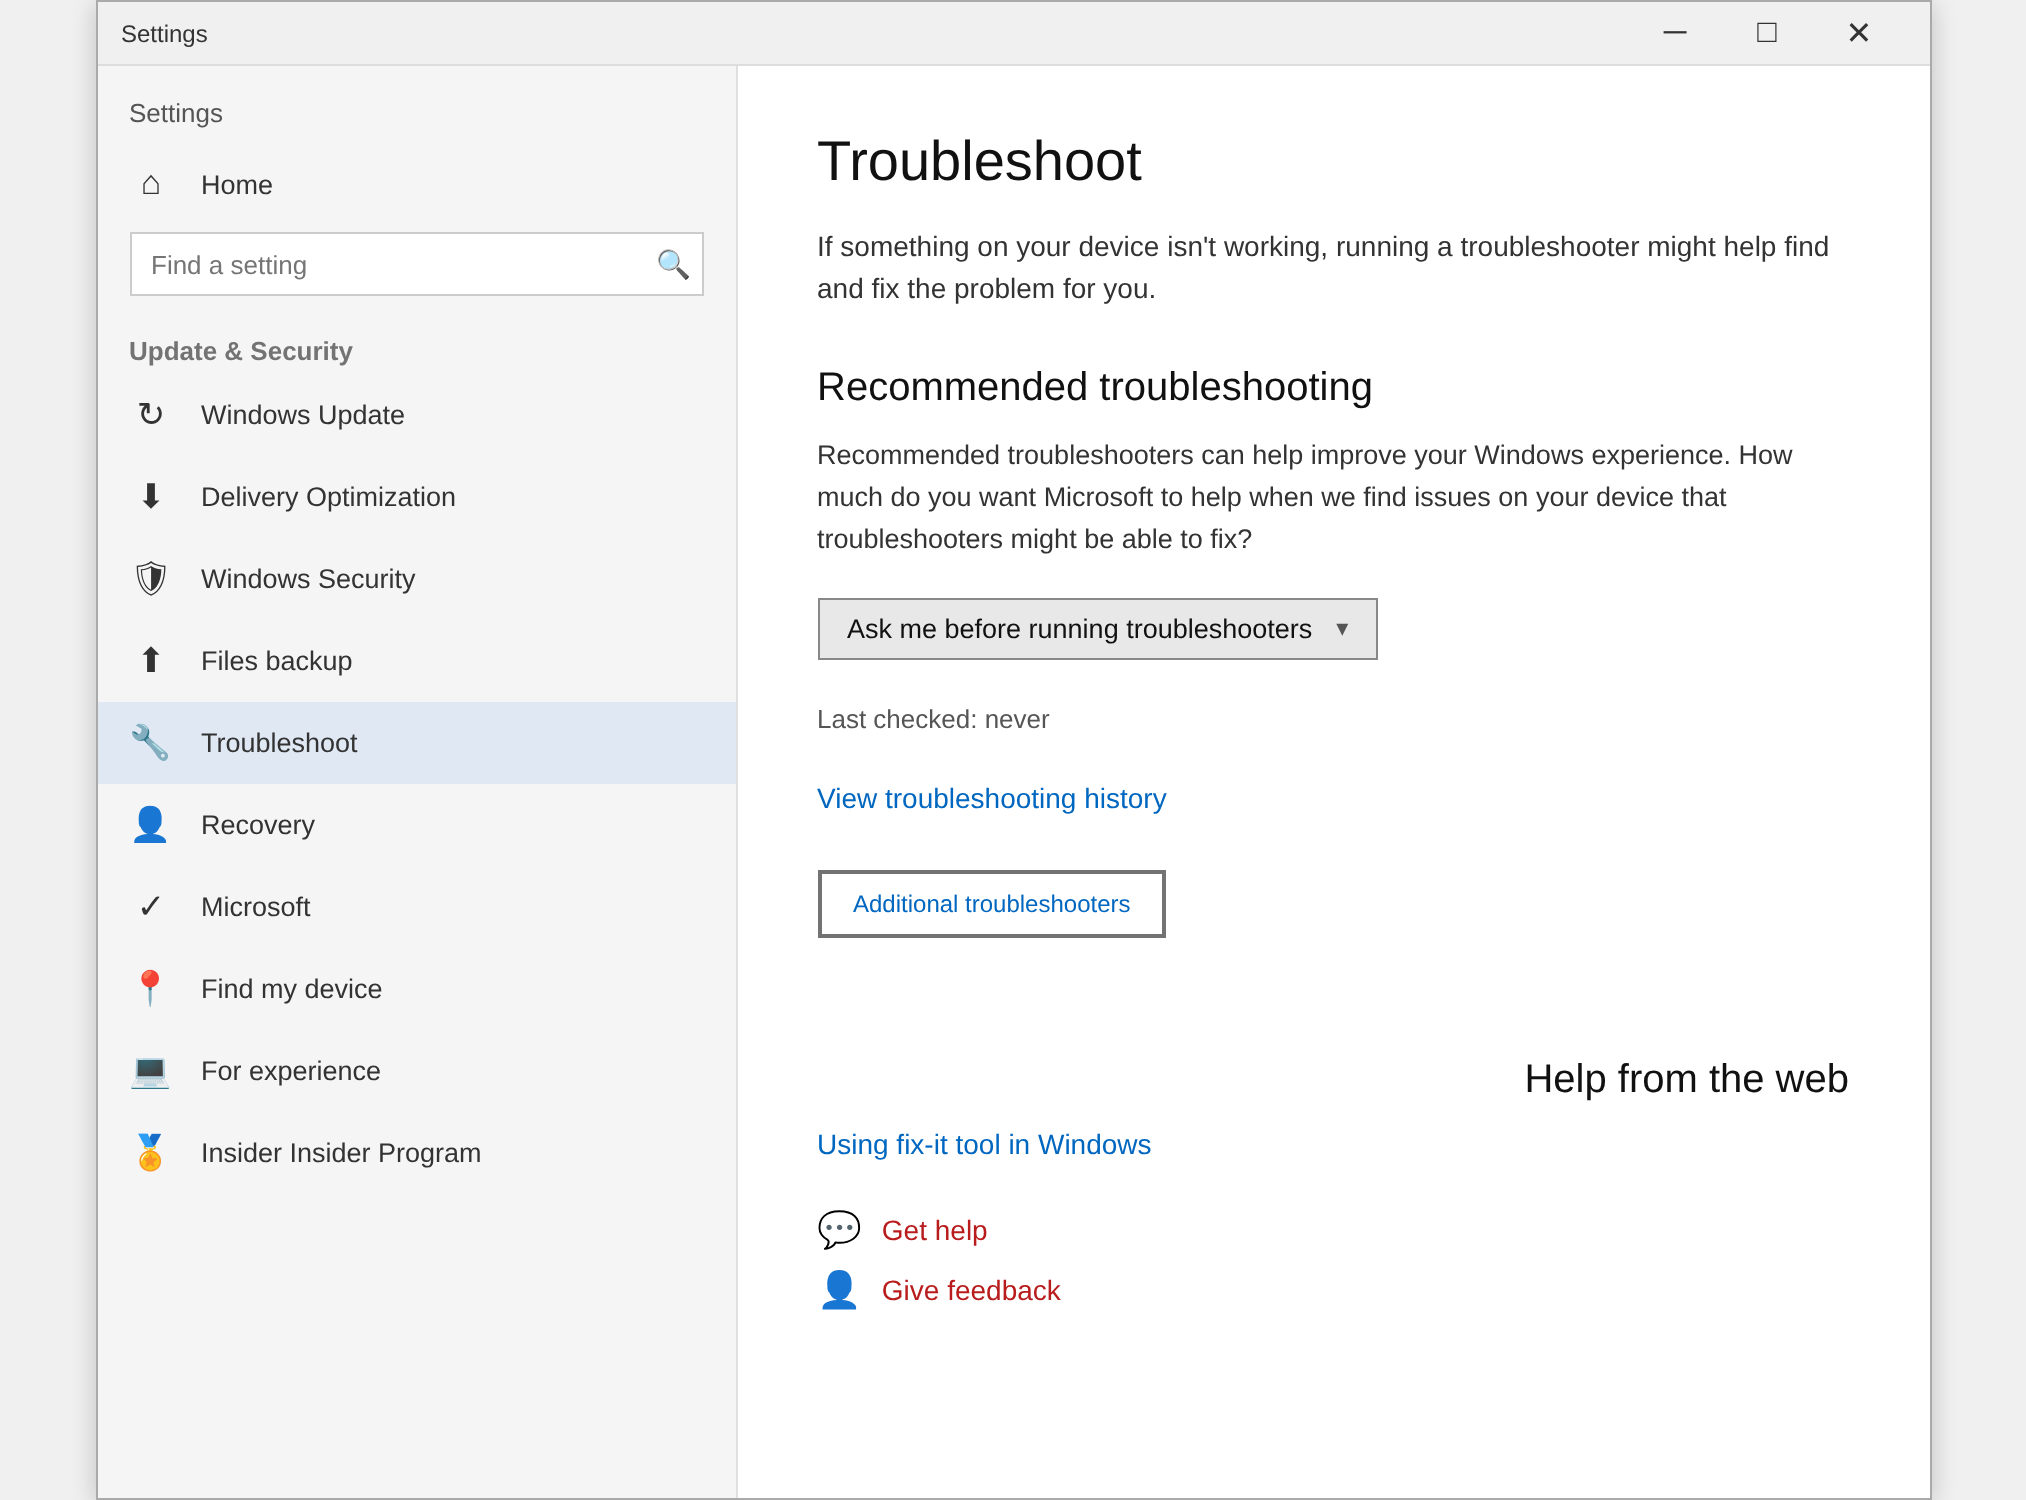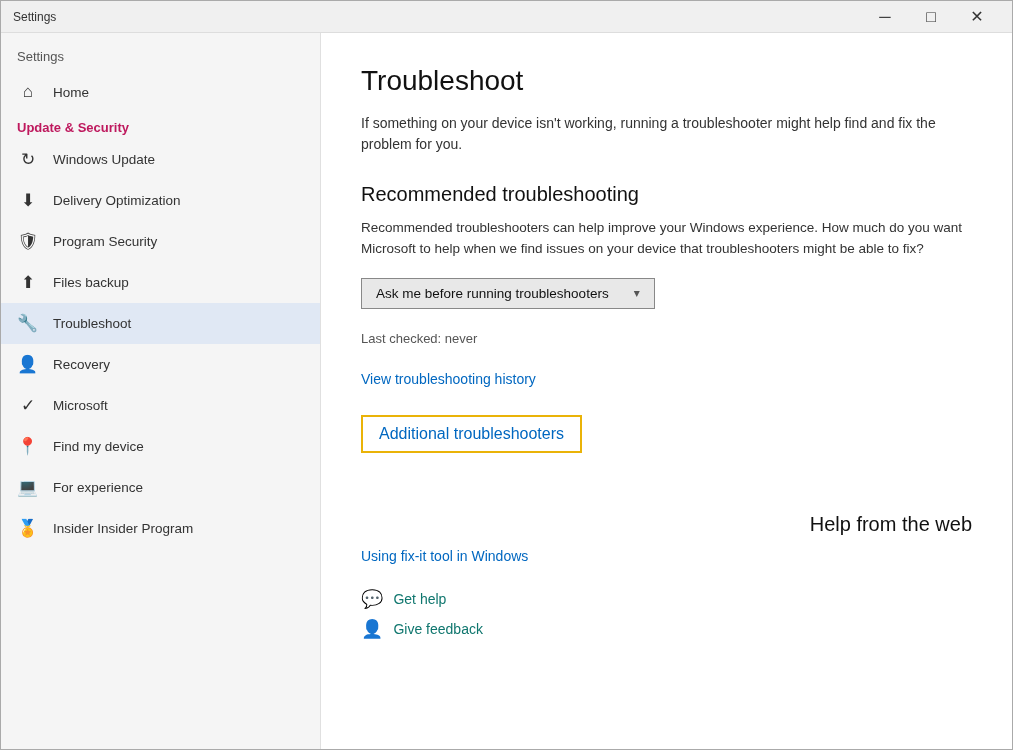--- a/index.html
+++ b/index.html
@@ -7,21 +7,21 @@
       font-family: 'Segoe UI', Arial, sans-serif;
       background: #f0f0f0;
       width: 1013px;
       height: 750px;
       overflow: hidden;
       display: flex;
       align-items: center;
       justify-content: center;
     }
     .window {
-      width: 1013px;
+      width: 918px;
       height: 750px;
       background: #fff;
       display: flex;
       flex-direction: column;
       border: 1px solid #aaa;
       box-shadow: 0 2px 12px rgba(0,0,0,0.2);
     }
     .titlebar {
       height: 32px;
       background: #f0f0f0;
@@ -96,21 +96,21 @@
       background: none;
       border: none;
       cursor: pointer;
       font-size: 14px;
       color: #666;
     }
     .sidebar-section-title {
       padding: 8px 16px 4px 16px;
       font-size: 13px;
       font-weight: 700;
-      color: #be185d;
+      color: #737373;
     }
     .sidebar-item {
       display: flex;
       align-items: center;
       padding: 10px 16px;
       font-size: 13.5px;
       color: #333;
       cursor: pointer;
       gap: 14px;
     }
@@ -148,21 +148,21 @@
     }
     .section-desc {
       font-size: 13.5px;
       color: #333;
       line-height: 1.55;
       margin-bottom: 18px;
     }
     .dropdown-btn {
       display: inline-flex;
       align-items: center;
-      gap: 25px;
+      gap: 12px;
       padding: 7px 14px;
       border: 1px solid #888;
       background: #e8e8e8;
       font-size: 13.5px;
       color: #111;
       cursor: pointer;
       margin-bottom: 22px;
     }
     .dropdown-arrow { font-size: 12px; color: #555; }
     .no-troubleshooters {
@@ -179,22 +179,22 @@
       font-size: 14px;
       color: #0067c0;
       cursor: pointer;
       text-decoration: none;
       display: inline-block;
       margin-bottom: 28px;
     }
     .additional-btn {
       display: inline-block;
       padding: 8px 16px;
-      border: 2px solid #eab308;
-      font-size: 16px;
+      border: 2px solid #737373;
+      font-size: 12px;
       color: #0067c0;
       cursor: pointer;
       margin-bottom: 32px;
       text-decoration: none;
       background: transparent;
     }
     .help-section-title {
       font-size: 20px;
       font-weight: 400;
       color: #111;
@@ -214,21 +214,21 @@
       align-items: center;
       gap: 10px;
       margin-bottom: 8px;
     }
     .feedback-icon {
       font-size: 18px;
       color: #555;
     }
     .feedback-link {
       font-size: 14px;
-      color: #0f766e;
+      color: #b91c1c;
       cursor: pointer;
       text-decoration: none;
     }
     ::-webkit-scrollbar { width: 6px; }
     ::-webkit-scrollbar-track { background: #f0f0f0; }
     ::-webkit-scrollbar-thumb { background: #c0c0c0; border-radius: 3px; }
   </style>
 </head>
 <body>
 
@@ -246,34 +246,38 @@
   <div class="content">
 
     <div class="sidebar">
       <div class="sidebar-header">Settings</div>
 
       <div class="sidebar-item">
         <span class="icon">⌂</span>
         <span>Home</span>
       </div>
 
+      <div class="sidebar-search">
+        <input type="text" placeholder="Find a setting" style="">
+        <button class="search-icon-btn">🔍</button>
+      </div>
 
       <div class="sidebar-section-title">Update &amp; Security</div>
 
       <div class="sidebar-item">
         <span class="icon">↻</span>
         <span>Windows Update</span>
       </div>
       <div class="sidebar-item">
         <span class="icon">⬇</span>
         <span>Delivery Optimization</span>
       </div>
       <div class="sidebar-item">
         <span class="icon">🛡</span>
-        <span>Program Security</span>
+        <span>Windows Security</span>
       </div>
       <div class="sidebar-item">
         <span class="icon">⬆</span>
         <span>Files backup</span>
       </div>
       <div class="sidebar-item active">
         <span class="icon">🔧</span>
         <span>Troubleshoot</span>
       </div>
       <div class="sidebar-item">

